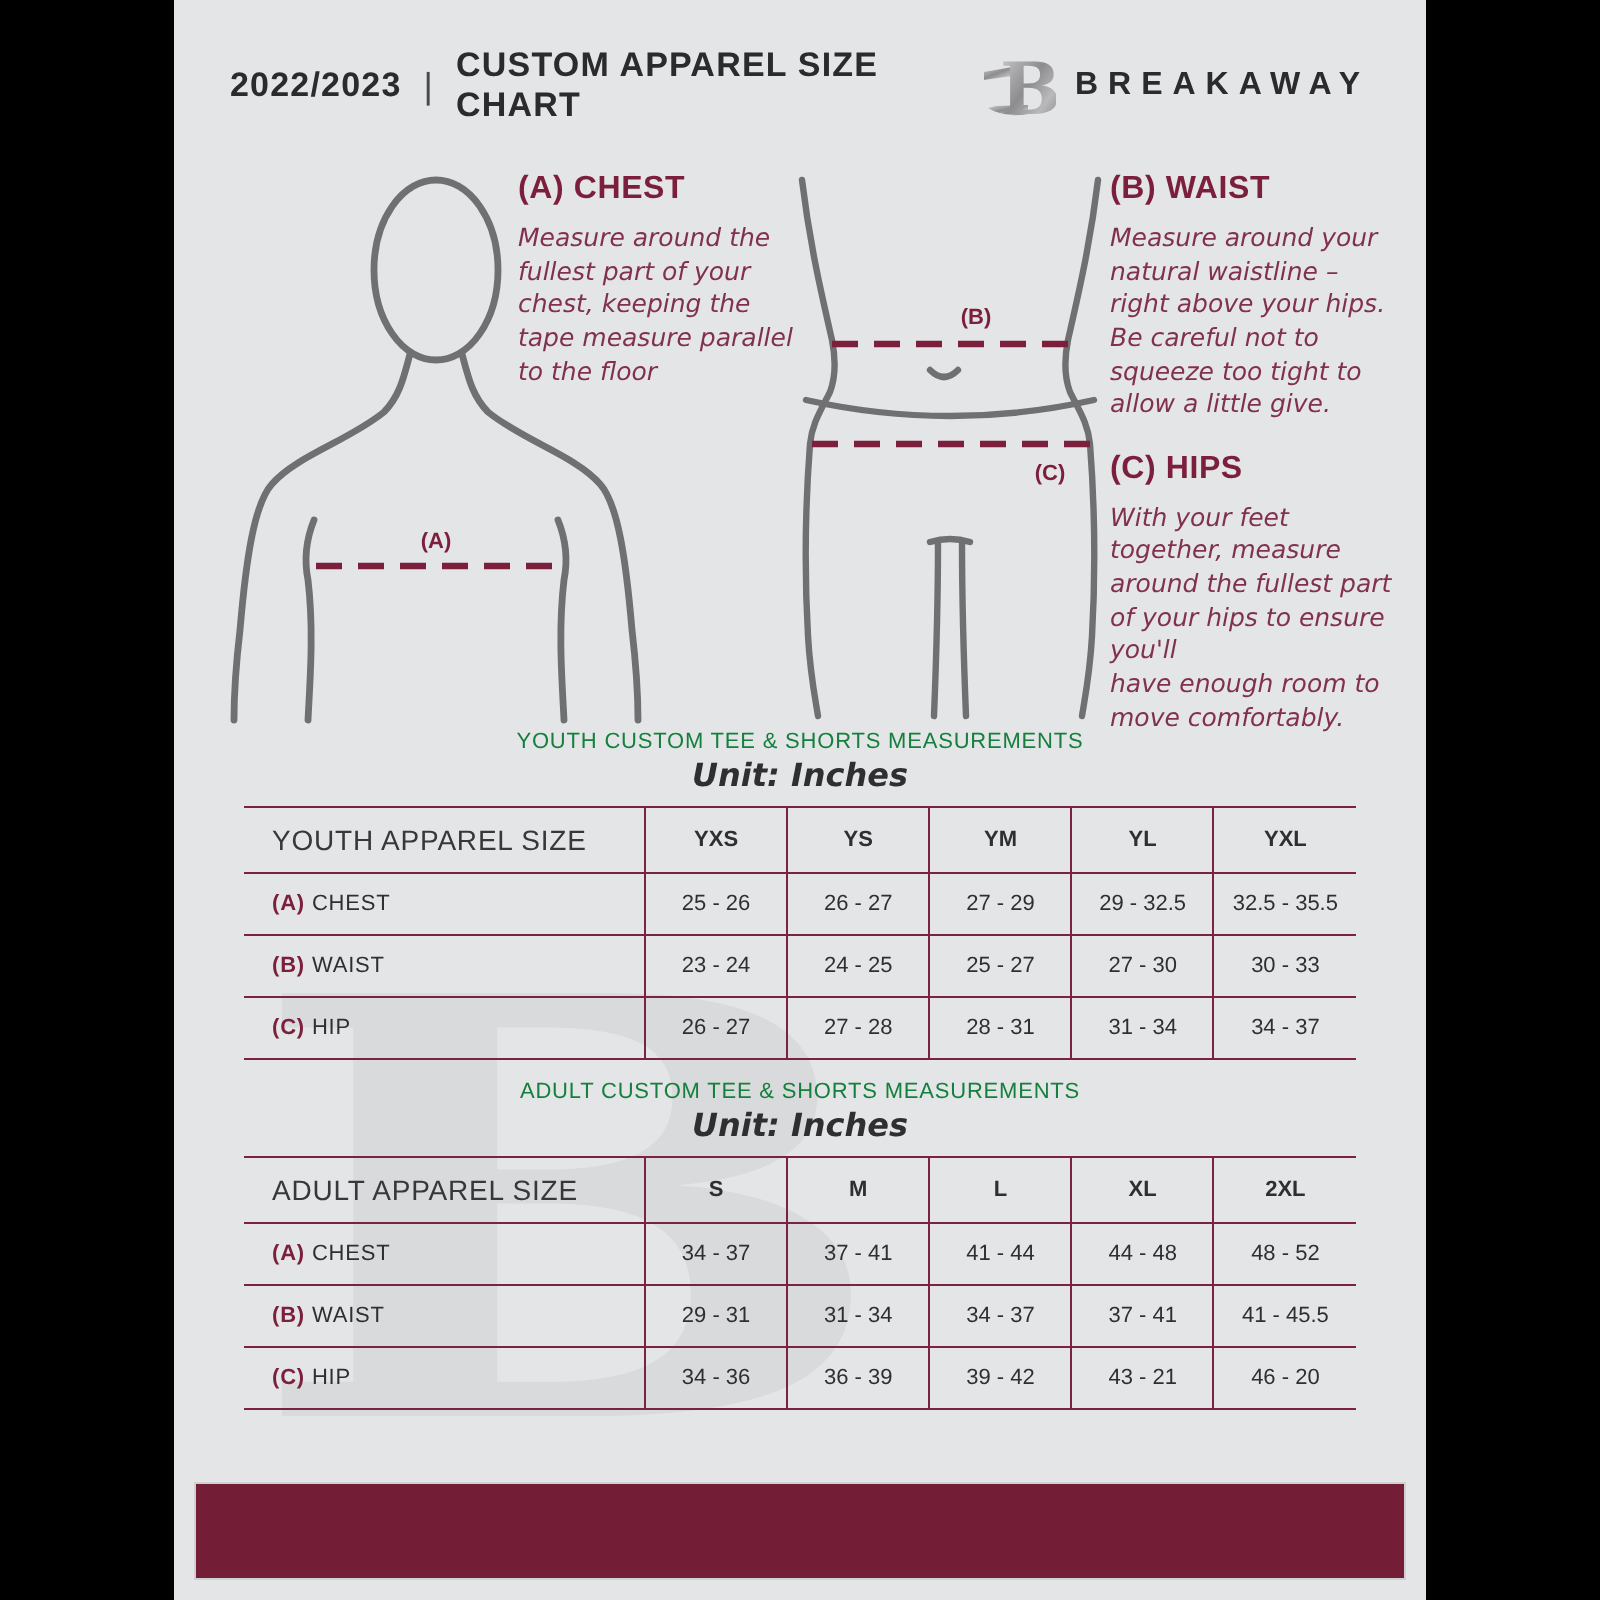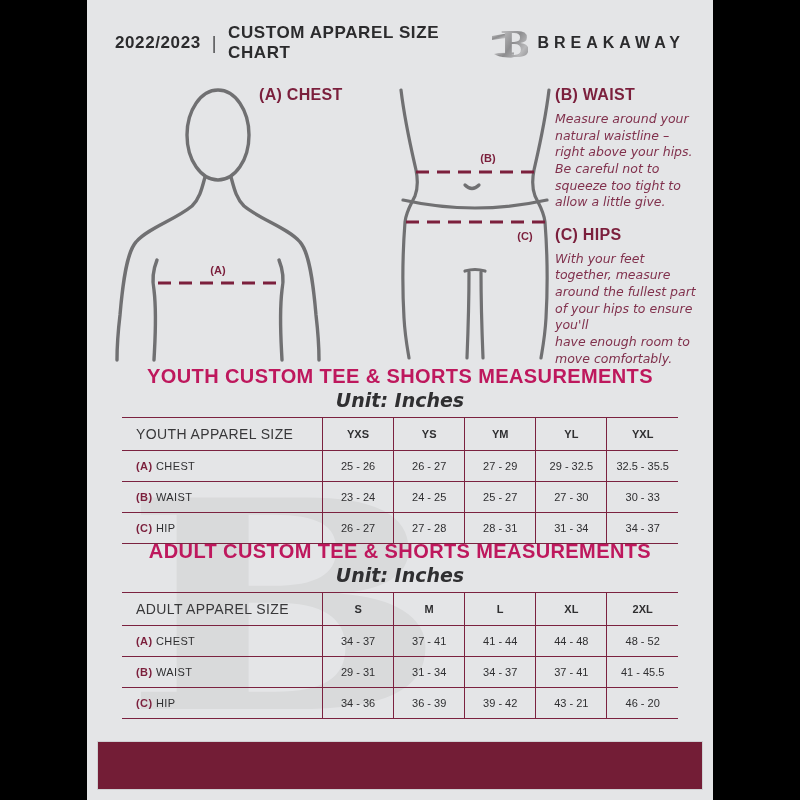--- a/index.html
+++ b/index.html
@@ -39,24 +39,24 @@
   .blurb p{
     margin:0;font-size:12.5px;line-height:1.33;font-style:italic;
     color:#81314d;white-space:pre-line;font-family:"DejaVu Sans", sans-serif;
   }
   .blurb h3.second{margin-top:15px;}
   
   .tsection{position:absolute;left:35px;width:556px;z-index:2;text-align:center;}
   .tsection.youth{top:365px;}
   .tsection.adult{top:540px;}
   .tsection h2{
-    margin:0 0 1px 0;font-size:20px;font-weight:bold;color:#be185d;letter-spacing:.4px;
+    margin:0 0 1px 0;font-size:11px;font-weight:normal;color:#15803d;letter-spacing:.4px;
   }
   .tsection .unit{
-    font-size:19px;font-style:italic;font-weight:bold;color:#2f2f31;margin-bottom:6px;
+    font-size:16px;font-style:italic;font-weight:bold;color:#2f2f31;margin-bottom:6px;
     font-family:"DejaVu Sans", sans-serif;
     text-align:center;
   }
   table.size{
     width:556px;border-collapse:collapse;table-layout:fixed;background:transparent;
   }
   table.size td{
     border-bottom:1.5px solid #7b2240;height:30px;
     font-size:11px;color:#2f2f31;text-align:center;vertical-align:middle;padding:0;
   }
@@ -111,20 +111,25 @@
       <path d="M 121 97 C 124 108, 126 118, 134 126 C 151 140, 178 148, 190 162 C 199 172, 203 200, 206 235 C 208 252, 209 268, 209 280"></path>
       <path d="M 47 180 C 43 190, 42 200, 44 210 C 47 235, 45 260, 44 280"></path>
       <path d="M 169 180 C 173 190, 174 200, 172 210 C 169 235, 171 260, 172 280"></path>
     </g>
     <line x1="48" y1="203" x2="168" y2="203" stroke="#7b1f3c" stroke-width="3.2" stroke-dasharray="13 8"></line>
     <text class="marker" x="108" y="194" text-anchor="middle">(A)</text>
   </svg>
 
   <div class="blurb" style="left:172px;top:86px;width:142px;">
     <h3>(A) CHEST</h3>
+    <p>Measure around the
+fullest part of your
+chest, keeping the
+tape measure parallel
+to the floor</p>
   </div>
 
   <svg class="fig" style="left:298px;top:88px;" width="180" height="272" viewBox="0 0 180 272">
     <g fill="none" stroke="#707072" stroke-width="3.2" stroke-linecap="round">
       <path d="M 16 2 C 20 35, 26 60, 31 82 C 33 92, 33 100, 30 108 C 25 118, 21 124, 20 134 C 18 160, 17 195, 19 230 C 20 248, 22 258, 24 270"></path>
       <path d="M 164 2 C 160 35, 154 60, 149 82 C 147 92, 147 100, 150 108 C 155 118, 159 124, 160 134 C 162 160, 163 195, 161 230 C 160 248, 158 258, 156 270"></path>
       <path d="M 80 97 Q 87 104, 94 97"></path>
       <path d="M 18 112 Q 90 128, 162 112"></path>
       <path d="M 80 183 Q 90 180, 100 183"></path>
       <path d="M 84 184 C 84 215, 83 245, 82 270"></path>

